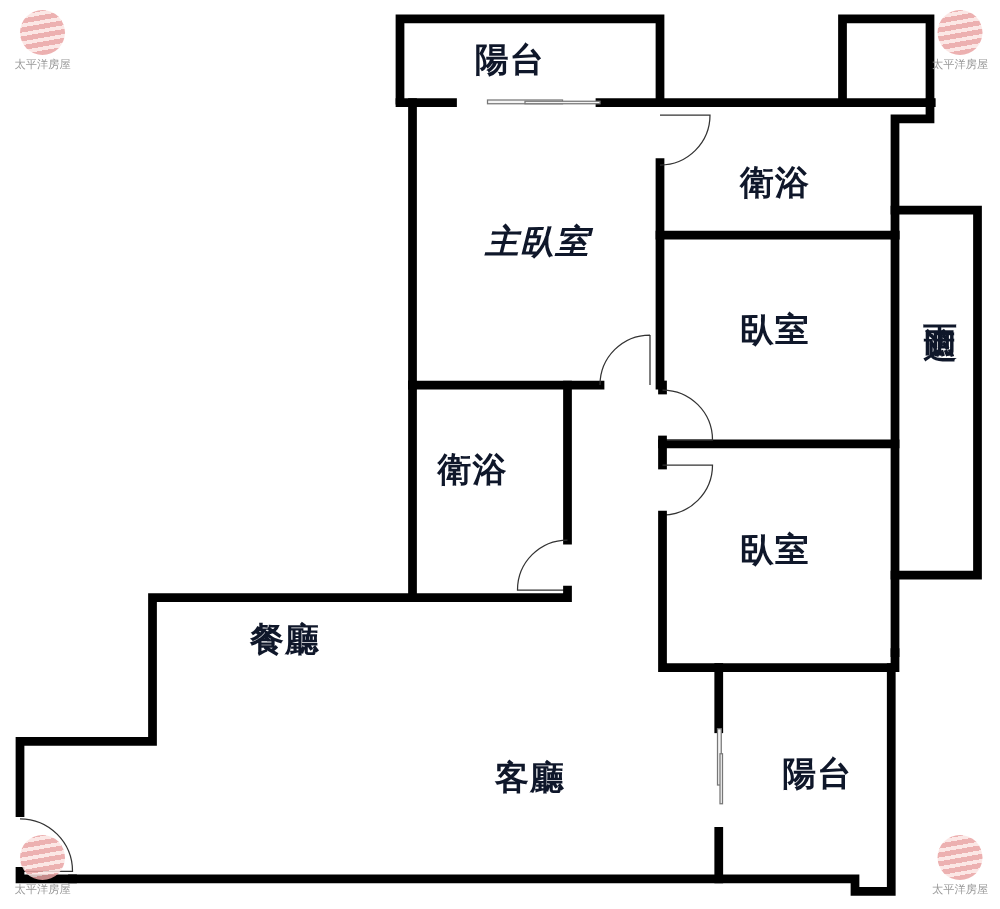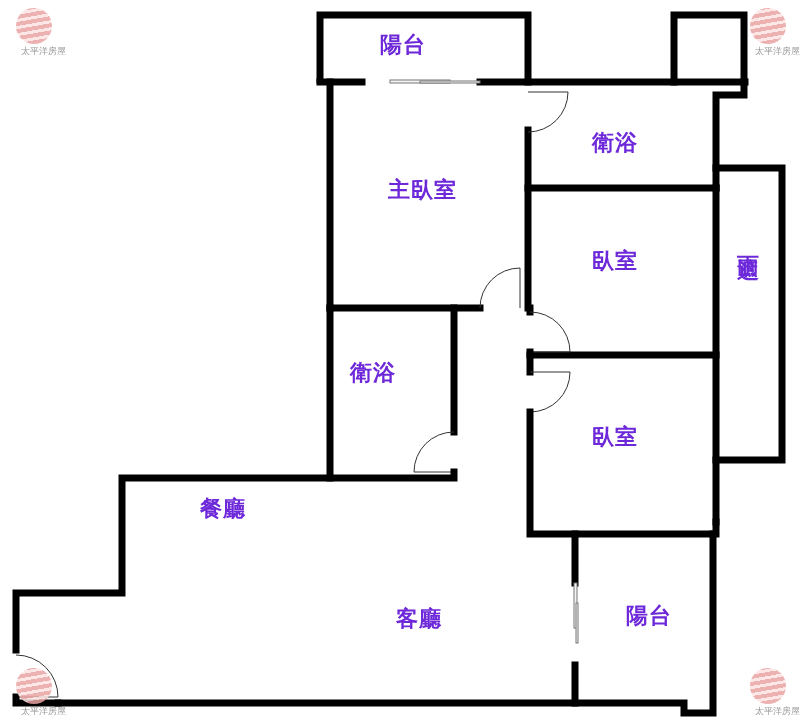--- a/index.html
+++ b/index.html
@@ -2,28 +2,28 @@
 <html><head>
 <meta charset="utf-8">
 <style>
   html, body { margin:0; padding:0; background:#ffffff; }
   body { width:800px; height:727px; position:relative; overflow:hidden;
          font-family:"DejaVu Sans", sans-serif; }
   #plan { position:absolute; left:0; top:0; }
   .wall { stroke:#000; stroke-width:7; fill:none; stroke-linecap:square; stroke-linejoin:miter; }
   .door { stroke:#333; stroke-width:1; fill:none; }
   .slide { stroke:#777; stroke-width:1; fill:#f4f4f4; }
-  .label { position:absolute; font-weight:bold; color:#6d28d9; font-size:22px;
+  .label { position:absolute; font-weight:bold; color:#0f172a; font-size:27px;
            font-family:"DejaVu Sans", sans-serif; white-space:nowrap; letter-spacing:1px; }
   .label.vertical { writing-mode:vertical-rl; letter-spacing:2px; }
   .wm { position:absolute; width:64px; text-align:center; }
   .wm-logo { width:36px; height:36px; border-radius:50%; margin:0 auto;
              background:repeating-linear-gradient(170deg,#e9a3a3 0 4px,#fbe3e1 4px 7px);
              opacity:0.85; }
-  .wm-text { font-size:9px; color:#999; margin-top:1px; font-family:"DejaVu Serif", serif;text-align:right; }
+  .wm-text { font-size:9px; color:#999; margin-top:1px; font-family:"DejaVu Serif", serif; }
 </style>
 </head>
 <body>
 
 <svg id="plan" width="800" height="727" viewBox="0 0 800 727">
 
   <g>
     <path class="wall" d="M320,80 L320,15 L528,15 L528,82"></path>
     <path class="wall" d="M320,82 L362,82"></path>
     <path class="wall" d="M480,82 L745,82"></path>
@@ -62,21 +62,21 @@
   <path class="wall" d="M16,697 L16,703 L58,703"></path>
   <path class="wall" d="M58,703 L684,703 L684,713 L713,713 L713,534"></path>
 
   <path class="wall" d="M575,534 L575,583"></path>
   <rect class="slide" x="574" y="583" width="3" height="45"></rect>
   <rect class="slide" x="576" y="603" width="2" height="40"></rect>
   <path class="wall" d="M575,665 L575,703"></path>
 </svg>
 
 <div class="label" style="left:380px;top:30px;">陽台</div>
-<div class="label" style="left:388px;top:175px;">主臥室</div>
+<div class="label" style="left:388px;top:175px;font-style:italic;">主臥室</div>
 <div class="label" style="left:592px;top:128px;">衛浴</div>
 <div class="label" style="left:592px;top:246px;">臥室</div>
 <div class="label vertical" style="left:733px;top:238px;">雨遮</div>
 <div class="label" style="left:350px;top:358px;">衛浴</div>
 <div class="label" style="left:592px;top:422px;">臥室</div>
 <div class="label" style="left:200px;top:494px;">餐廳</div>
 <div class="label" style="left:396px;top:604px;">客廳</div>
 <div class="label" style="left:626px;top:601px;">陽台</div>
 
 <div class="wm" style="left:2px;top:8px;">

